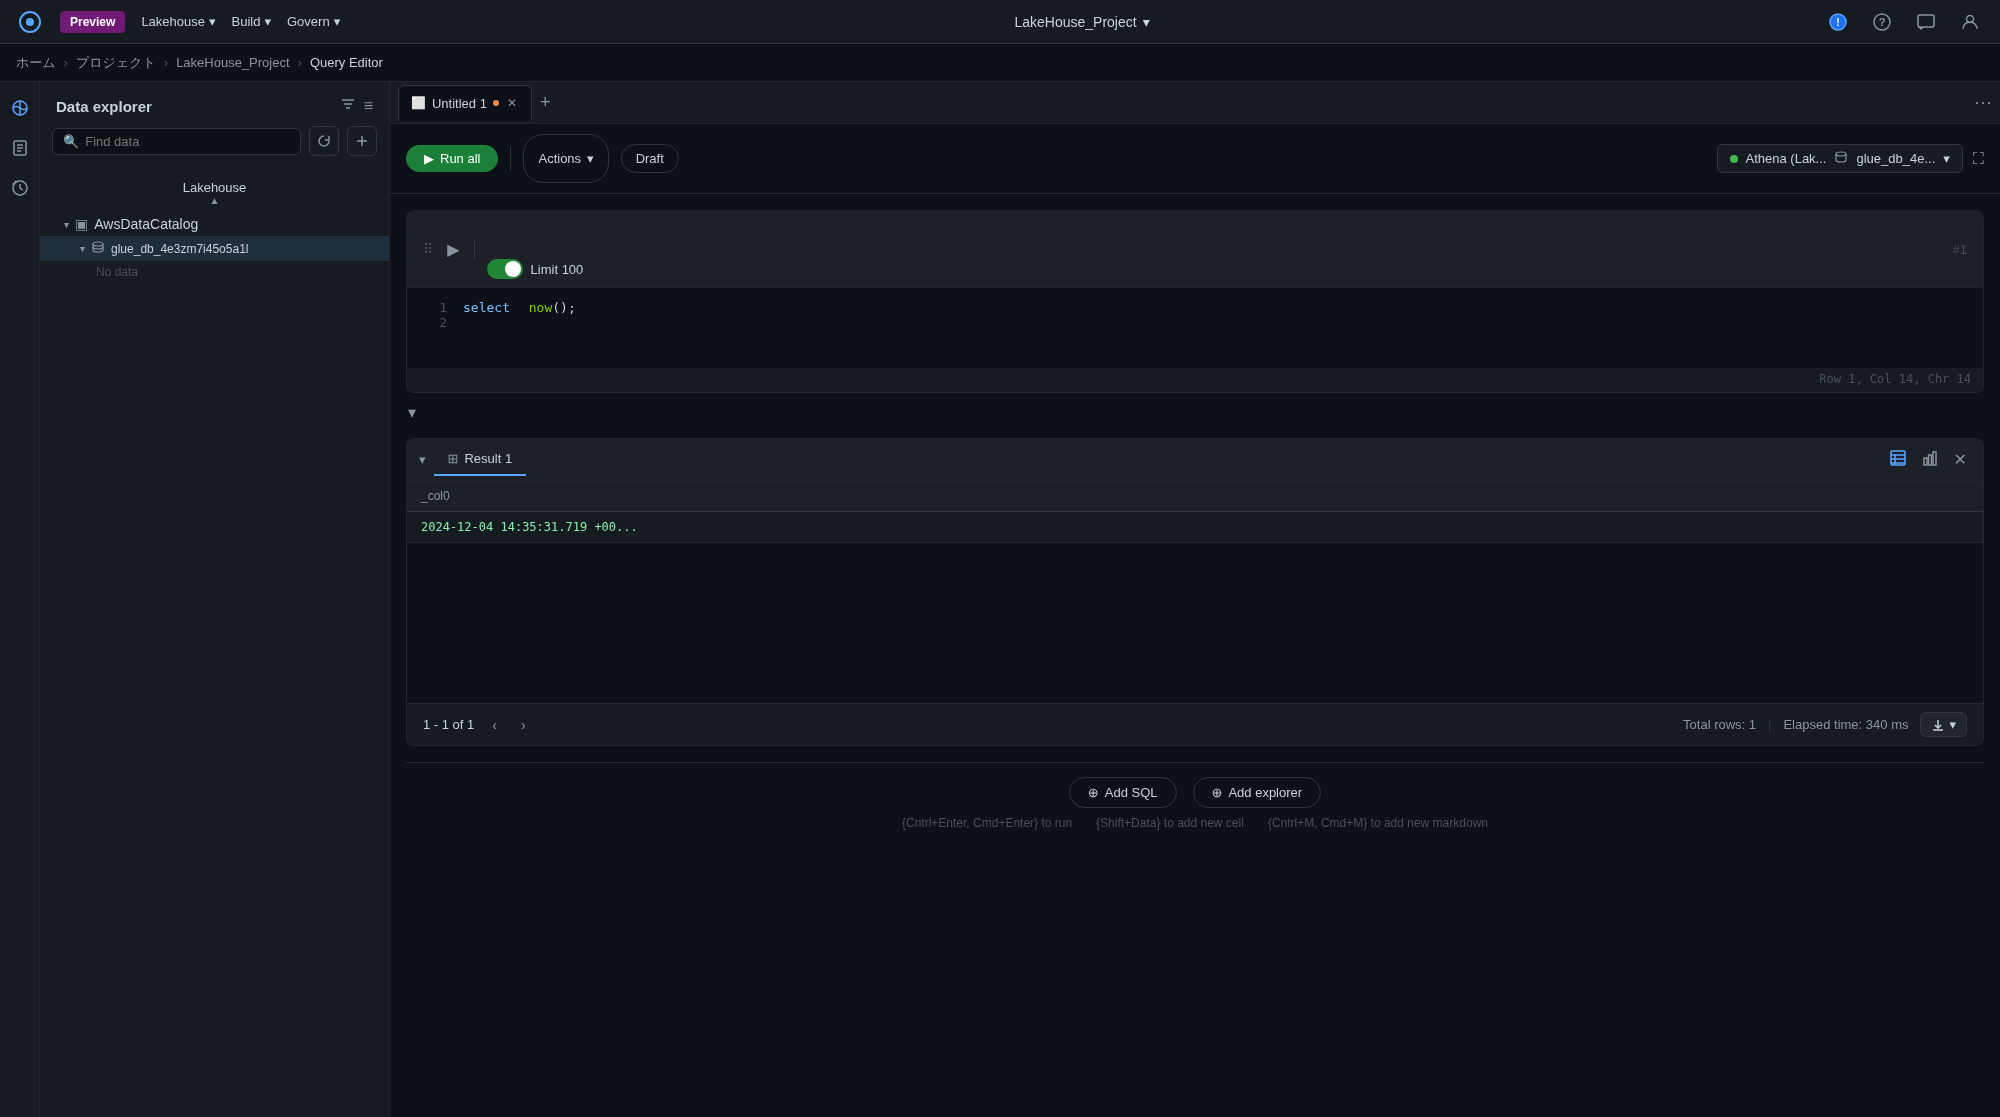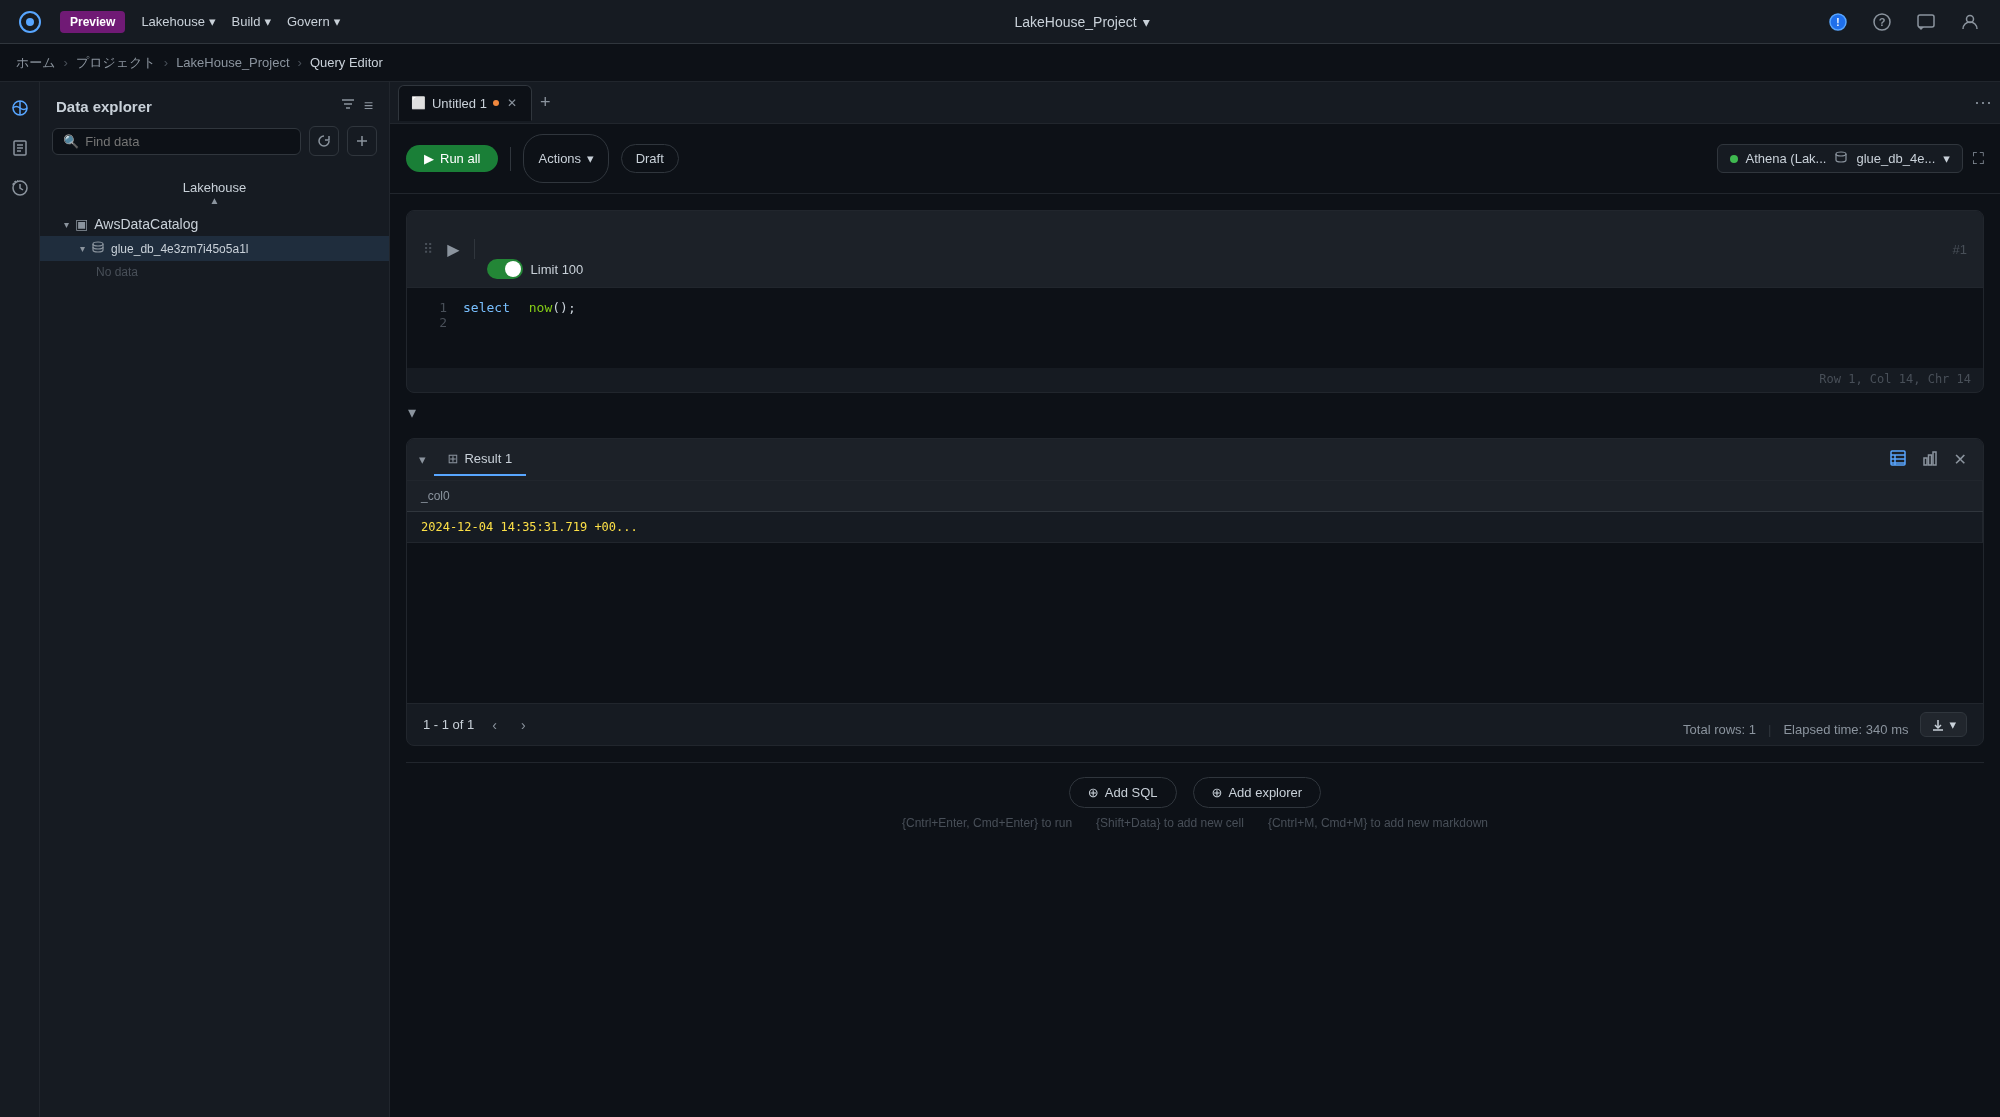--- a/index.html
+++ b/index.html
@@ -529,21 +529,21 @@
       color: #8b949e;
       border-bottom: 1px solid #30363d;
       border-right: 1px solid #21262d;
       font-weight: 500;
       font-size: 12px;
     }
     .result-table td {
       padding: 8px 14px;
       border-bottom: 1px solid #21262d;
       border-right: 1px solid #21262d;
-      color: #fde047;
+      color: #86efac;
       font-family: 'Consolas', monospace;
       font-size: 12px;
     }
 
     
     .result-footer {
       display: flex;
       align-items: center;
       padding: 8px 16px;
       border-top: 1px solid #21262d;
@@ -556,21 +556,21 @@
       background: none;
       border: none;
       color: #8b949e;
       cursor: pointer;
       font-size: 14px;
       padding: 2px 6px;
     }
     .result-stats {
       margin-left: auto;
       display: flex;
-      align-items: flex-end;
+      align-items: center;
       gap: 12px;
     }
     .download-btn {
       display: flex;
       align-items: center;
       gap: 4px;
       background: #21262d;
       border: 1px solid #30363d;
       color: #c9d1d9;
       border-radius: 6px;

